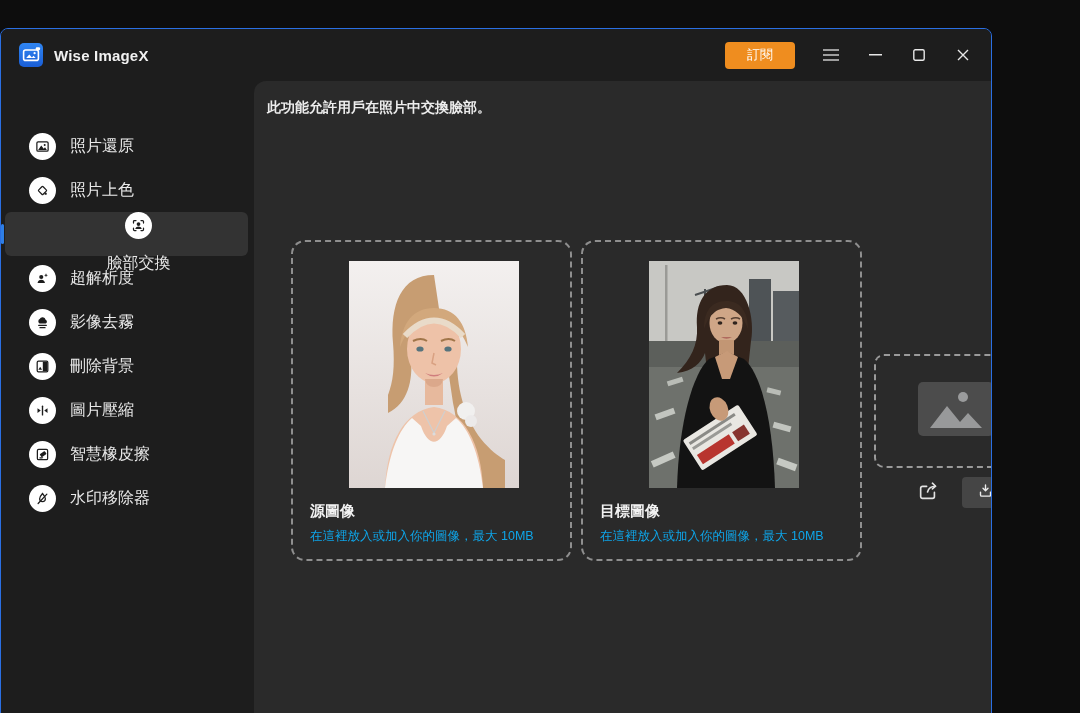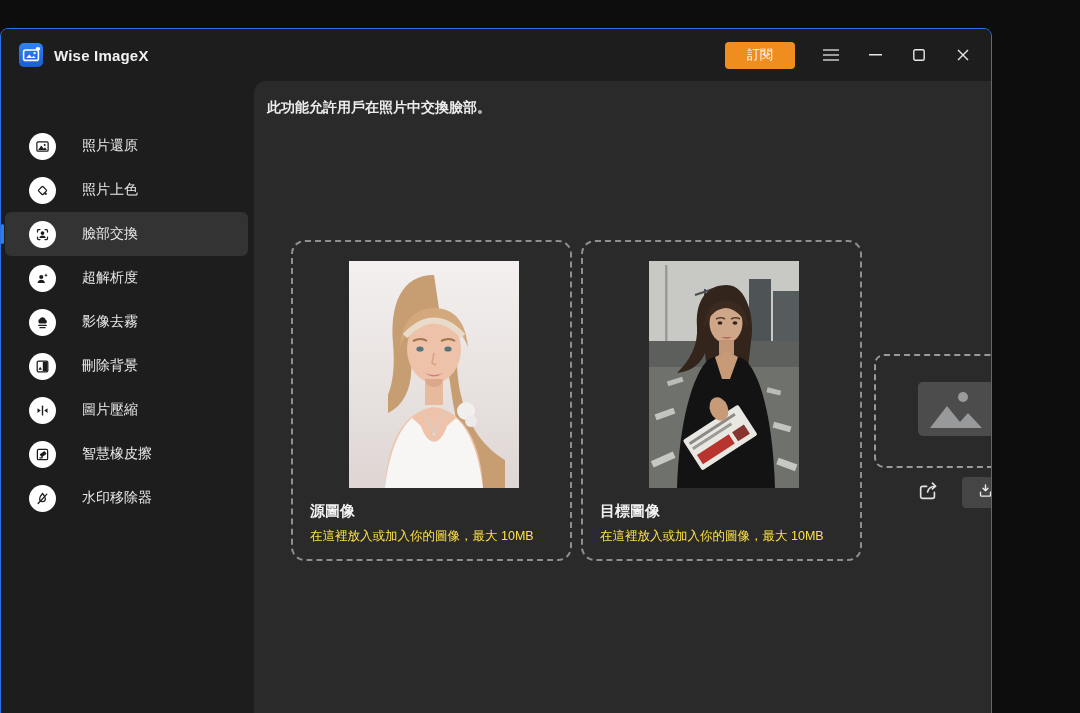--- a/index.html
+++ b/index.html
@@ -22,23 +22,23 @@
   .subscribe-btn { width:70px; height:27px; border:none; border-radius:4px;
     background:var(--subscribe-orange,#ef8d1f); color:#fff; font-size:13px;
     font-family:Liberation Mono, monospace; cursor:pointer; margin-right:14px; }
   .tb-btn { width:44px; height:52px; background:none; border:none; display:flex;
     align-items:center; justify-content:center; cursor:pointer; }
 
   
   .sidebar { position:absolute; left:0; top:52px; bottom:0; width:250px;
     background:var(--sidebar-bg,#1d1d1d); padding-top:43px; }
   .nav-item { position:relative; height:44px; margin:0 3px 0 4px; display:flex;
-    align-items:center; padding-left:24px; gap:26px; border-radius:6px;
-    color:#e8e8e8; font-size:14px; cursor:pointer; }
-  .nav-item.selected { background:var(--selected-item-bg,#333333); }
+    align-items:center; padding-left:24px; gap:14px; border-radius:6px;
+    color:#e8e8e8; font-size:16px; cursor:pointer; }
+  .nav-item.selected { background:var(--selected-item-bg,#333333);flex-direction:column; }
   .nav-indicator { display:none; position:absolute; left:-4px; top:12px; width:3px;
     height:20px; border-radius:2px; background:var(--selected-indicator,#2e7ee5); }
   .nav-item.selected .nav-indicator { display:block; }
   .nav-icon { width:27px; height:27px; border-radius:50%; background:#ffffff;
     color:#1d1d1d; display:flex; align-items:center; justify-content:center; flex:none; }
   .nav-icon svg { width:15px; height:15px; display:block; }
 
   
   .content { position:absolute; left:253px; top:52px; right:0; bottom:0;
     background:var(--content-bg,#2a2a2a); border-top-left-radius:12px; }
@@ -47,21 +47,21 @@
   .upload-box { position:absolute; top:159px; width:281px; height:321px;
     border:2px dashed #8f8f8f; border-radius:14px; cursor:pointer; }
   .upload-box.source { left:37px; }
   .upload-box.target { left:327px; }
   .photo { position:absolute; top:19px; overflow:hidden; }
   .photo svg { display:block; }
   .src-photo { left:56px; width:170px; height:227px; }
   .tgt-photo { left:66px; width:150px; height:227px; }
   .panel-title { position:absolute; left:17px; top:260px; color:#f2f2f2;
     font-size:15px; font-weight:700; }
-  .panel-hint { position:absolute; left:17px; top:286px; color:#fde047; font-size:12.5px; }
+  .panel-hint { position:absolute; left:17px; top:286px; color:#0ea5e9; font-size:12.5px; }
 
   .result-box { position:absolute; left:620px; top:273px; width:164px; height:114px;
     border:2px dashed #9a9a9a; border-radius:10px; display:flex;
     align-items:center; justify-content:center; }
 
   .share-btn { position:absolute; left:658px; top:394px; width:32px; height:32px;
     background:none; border:none; display:flex; align-items:center;
     justify-content:center; cursor:pointer; }
   .save-btn { position:absolute; left:708px; top:396px; width:79px; height:31px;
     background:var(--save-button-bg,#454545); border:none; border-radius:4px;

